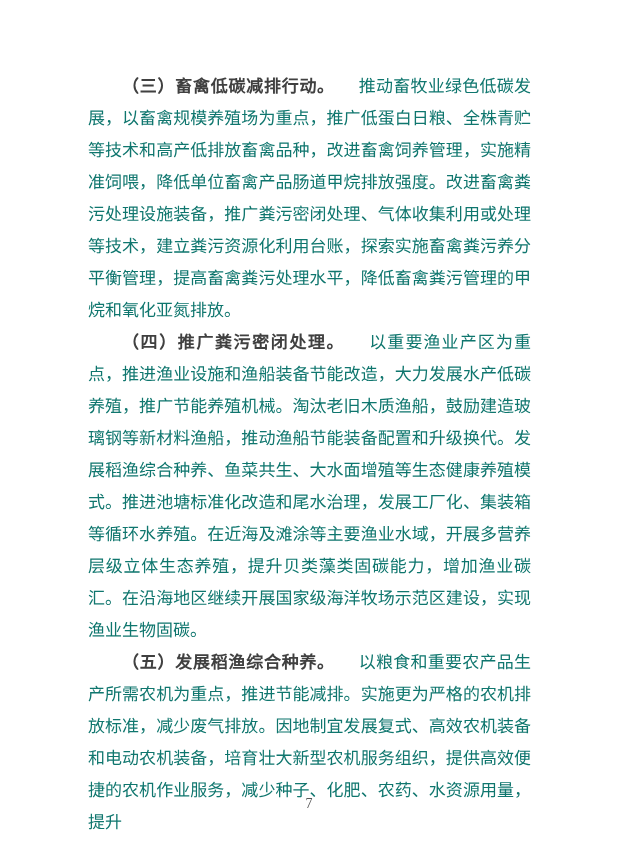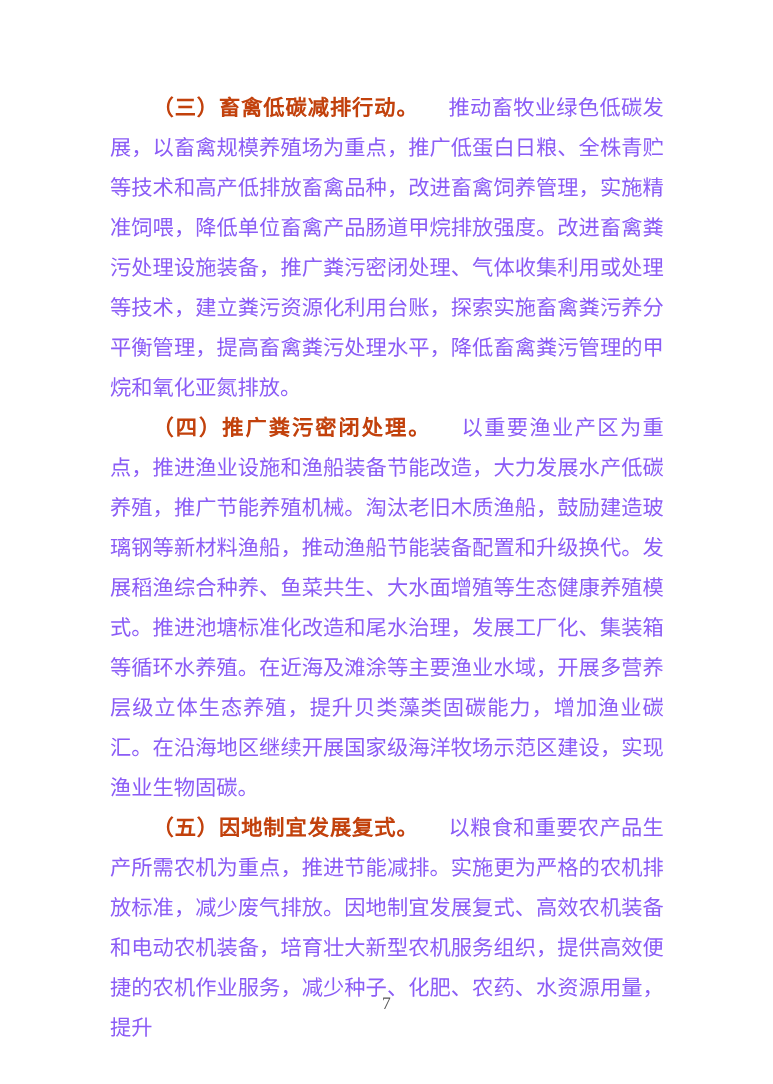--- a/index.html
+++ b/index.html
@@ -28,25 +28,25 @@
     word-break: break-all;
     overflow-wrap: break-word;
   }
   .para {
     margin: 0;
     padding: 0;
     text-indent: 2em;
   }
   .para-heading {
     font-weight: bold;
-    color: #c2410c;
+    color: #404040;
     letter-spacing: 0.5px;
   }
   .para-body {
-    color: #8b5cf6;
+    color: #0f766e;
     margin-left: 24px;
   }
   .page-number {
     position: absolute;
     top: 795px;
     left: 0;
     width: 618px;
     text-align: center;
     font-size: 14px;
     line-height: 18px;
@@ -54,16 +54,16 @@
     font-family: "Liberation Serif", "DejaVu Serif", serif;
   }
 </style>
 </head>
 <body>
 
 <div class="page">
   <div class="text-block">
     <p class="para"><strong class="para-heading">（三）畜禽低碳减排行动。</strong><span class="para-body">推动畜牧业绿色低碳发展，以畜禽规模养殖场为重点，推广低蛋白日粮、全株青贮等技术和高产低排放畜禽品种，改进畜禽饲养管理，实施精准饲喂，降低单位畜禽产品肠道甲烷排放强度。改进畜禽粪污处理设施装备，推广粪污密闭处理、气体收集利用或处理等技术，建立粪污资源化利用台账，探索实施畜禽粪污养分平衡管理，提高畜禽粪污处理水平，降低畜禽粪污管理的甲烷和氧化亚氮排放。</span></p>
     <p class="para"><strong class="para-heading">（四）推广粪污密闭处理。</strong><span class="para-body">以重要渔业产区为重点，推进渔业设施和渔船装备节能改造，大力发展水产低碳养殖，推广节能养殖机械。淘汰老旧木质渔船，鼓励建造玻璃钢等新材料渔船，推动渔船节能装备配置和升级换代。发展稻渔综合种养、鱼菜共生、大水面增殖等生态健康养殖模式。推进池塘标准化改造和尾水治理，发展工厂化、集装箱等循环水养殖。在近海及滩涂等主要渔业水域，开展多营养层级立体生态养殖，提升贝类藻类固碳能力，增加渔业碳汇。在沿海地区继续开展国家级海洋牧场示范区建设，实现渔业生物固碳。</span></p>
-    <p class="para"><strong class="para-heading">（五）因地制宜发展复式。</strong><span class="para-body">以粮食和重要农产品生产所需农机为重点，推进节能减排。实施更为严格的农机排放标准，减少废气排放。因地制宜发展复式、高效农机装备和电动农机装备，培育壮大新型农机服务组织，提供高效便捷的农机作业服务，减少种子、化肥、农药、水资源用量，提升</span></p>
+    <p class="para"><strong class="para-heading">（五）发展稻渔综合种养。</strong><span class="para-body">以粮食和重要农产品生产所需农机为重点，推进节能减排。实施更为严格的农机排放标准，减少废气排放。因地制宜发展复式、高效农机装备和电动农机装备，培育壮大新型农机服务组织，提供高效便捷的农机作业服务，减少种子、化肥、农药、水资源用量，提升</span></p>
   </div>
   <div class="page-number">7</div>
 </div>
 
 </body></html>

